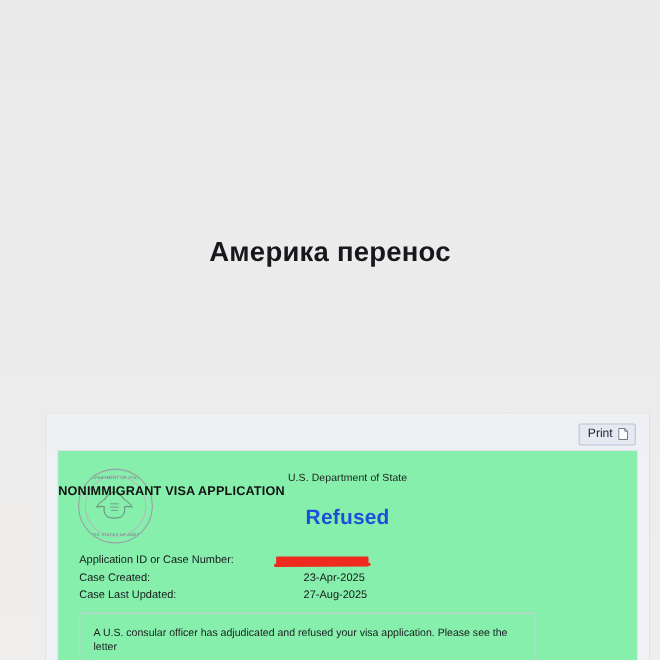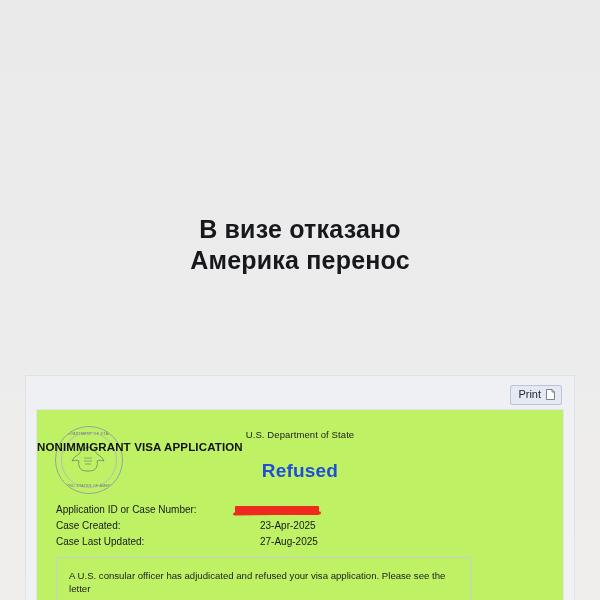--- a/index.html
+++ b/index.html
@@ -33,21 +33,21 @@
     color: #16181c;
     letter-spacing: 0.2px;
   }
   .caption div {
     white-space: nowrap;
   }
 
   
   .doc-shot {
     position: absolute;
-    left: 26px;
+    left: 42px;
     top: 376px;
     width: 548px;
     height: 224px;
     background: #eff1f4;
     box-shadow: 0 0 0 1px #dfe2e6;
     overflow: hidden;
   }
   .doc-topbar {
     position: relative;
     height: 34px;
@@ -76,21 +76,21 @@
   }
   .print-icon svg { display: block; }
 
   
   .page {
     position: absolute;
     left: 11px;
     top: 34px;
     width: 526px;
     height: 190px;
-    background: #bef264;
+    background: #86efac;
     box-shadow: 0 0 0 1px #e1e4e8;
   }
   .seal {
     position: absolute;
     left: 18px;
     top: 16px;
     width: 66px;
     height: 66px;
     border-radius: 50%;
     border: 1px solid #9aa0a6;
@@ -200,21 +200,20 @@
     line-height: 13px;
     color: #1a1c1f;
   }
 </style>
 </head>
 <body>
 
 <div id="screen">
 
   <div class="caption">
-    <div>В визе отказано</div>
     <div>Америка перенос</div>
   </div>
 
   <div class="doc-shot">
 
     <div class="doc-topbar">
       <div class="print-btn">
         <span>Print</span>
         <span class="print-icon">
           <svg viewBox="0 0 9 11" width="9" height="11" aria-hidden="true">

